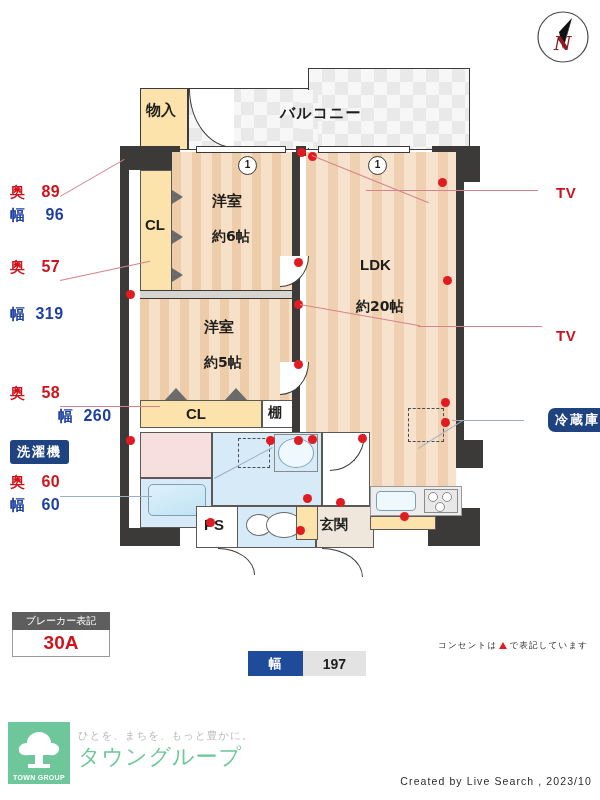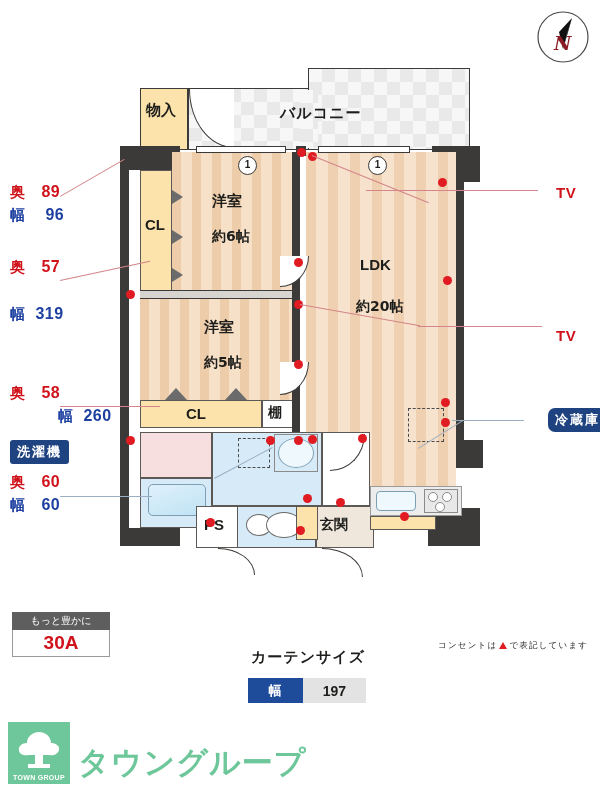--- a/index.html
+++ b/index.html
@@ -136,21 +136,21 @@
   #logo-mark .tg-text{
     position:absolute;left:0;bottom:3px;width:62px;text-align:center;
     color:#ffffff;font-size:7px;font-weight:700;letter-spacing:.3px;
     font-family:"Liberation Sans",sans-serif;
   }
   #tagline{
     left:78px;top:729px;color:#b9b9b9;font-size:10.5px;letter-spacing:1px;
     font-family:"DejaVu Sans","Liberation Sans",sans-serif;white-space:nowrap;
   }
   #brand{
-    left:78px;top:742px;color:#6ec79a;font-size:31px;font-weight:700;
+    left:78px;top:742px;color:#6ec79a;font-size:22px;font-weight:400;
     letter-spacing:1px;font-family:"DejaVu Sans","Liberation Sans",sans-serif;
     white-space:nowrap;
   }
   #credit{
     right:8px;top:775px;color:#2b2b2b;font-size:10.5px;letter-spacing:1.1px;
     font-family:"Liberation Sans",sans-serif;white-space:nowrap;
   }
 
   
   .fx{position:absolute;box-sizing:border-box;}
@@ -346,42 +346,43 @@
   <div class="dimrow" style="left:10px;top:496px;">
     <span class="dim-haba">幅</span>
     <span class="dim-num dnum-b" style="margin-left:12px;">60</span>
   </div>
 
   <div class="tv" style="left:556px;top:184px;">TV</div>
   <div class="tv" style="left:556px;top:327px;">TV</div>
   <div class="tagbox" style="left:548px;top:408px;border-radius:7px;">冷蔵庫</div>
 
   <div class="abs" id="breaker">
-    <div class="bk-head">もっと豊かに</div>
+    <div class="bk-head">ブレーカー表記</div>
     <div class="bk-val">30A</div>
   </div>
 
   <div class="abs" id="legend">
     <p><span>コンセントは</span><span class="tri"></span><span>で表記しています</span></p>
   </div>
 
   <div class="abs" id="curtain">
-    <div class="ct-title">カーテンサイズ</div>
     <table>
       <tbody>
       <tr>
         <th>幅</th>
         <td>197</td>
       </tr>
     </tbody>
       </table>
   </div>
 
   <div class="abs" id="logo-mark">
     <svg width="62" height="52" viewBox="0 0 62 52" style="position:absolute;left:0;top:2px;">
       <path d="M31 8 C24 8 19 13 19 19 C13 19 10 23 11 27 C12 31 17 32 21 31 L27 31 L27 40 L20 40 L20 44 L42 44 L42 40 L35 40 L35 31 L41 31 C46 32 50 30 51 26 C52 22 48 19 43 19 C43 13 38 8 31 8 Z" fill="#ffffff"></path>
       <path d="M27 30 L35 30 L35 44 L27 44 Z" fill="#ffffff"></path>
     </svg>
     <div class="tg-text">TOWN GROUP</div>
   </div>
+  <div class="abs" id="tagline">ひとを、まちを、もっと豊かに。</div>
   <div class="abs" id="brand">タウングループ</div>
+  <div class="abs" id="credit">Created by Live Search , 2023/10</div>
 
 </div>
 
 </body></html>

